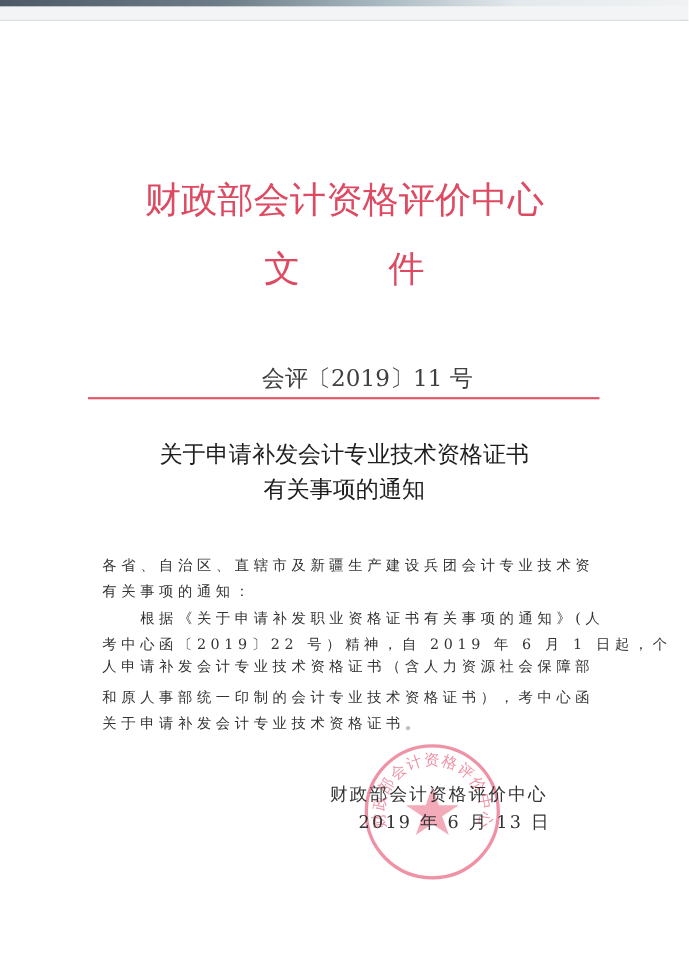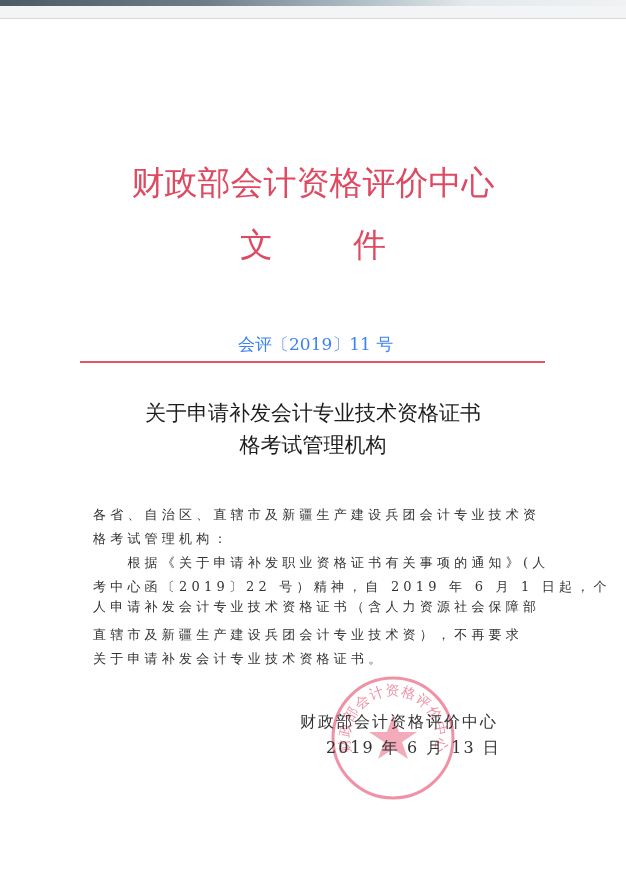--- a/index.html
+++ b/index.html
@@ -31,21 +31,21 @@
     position: absolute; left: 0; width: 626px; top: 225px;
     text-align: center; color: #dd4a62;
     font-family: "Liberation Serif", "DejaVu Serif", serif;
     font-size: 33px; line-height: 40px;
     word-spacing: 0;
   }
   .header-doc span { display: inline-block; }
   .header-doc .gap { width: 80px; }
   .doc-number {
     position: absolute; left: 238px; top: 334px;
-    font-size: 17px; color: #3b82f6; line-height: 20px;
+    font-size: 21px; color: #404040; line-height: 20px;
   }
   .red-rule {
     position: absolute; left: 80px; top: 361px; width: 465px; height: 2px;
     background: #e0576a;
   }
   .title {
     position: absolute; left: 0; width: 626px; text-align: center;
     font-size: 21px; color: #1e1e1e; line-height: 30px;
     font-family: "DejaVu Serif", "Liberation Serif", serif;
   }
@@ -74,28 +74,28 @@
 <div class="header-org">财政部会计资格评价中心</div>
 
 <div class="header-doc">
   <span>文</span><span class="gap"></span><span>件</span>
 </div>
 
 <div class="doc-number">会评〔2019〕11 号</div>
 <div class="red-rule"></div>
 
 <div class="title l1">关于申请补发会计专业技术资格证书</div>
-<div class="title l2">格考试管理机构</div>
+<div class="title l2">有关事项的通知</div>
 
 <div class="body-line" style="top:504px">各省、自治区、直辖市及新疆生产建设兵团会计专业技术资</div>
-<div class="body-line" style="top:528px">格考试管理机构：</div>
+<div class="body-line" style="top:528px">有关事项的通知：</div>
 <div class="body-line" style="top:552px">　　根据《关于申请补发职业资格证书有关事项的通知》(人</div>
 <div class="body-line" style="top:576px">考中心函〔2019〕22 号）精神，自 2019 年 6 月 1 日起，个</div>
 <div class="body-line" style="top:596px">人申请补发会计专业技术资格证书（含人力资源社会保障部</div>
-<div class="body-line" style="top:624px">直辖市及新疆生产建设兵团会计专业技术资），不再要求</div>
+<div class="body-line" style="top:624px">和原人事部统一印制的会计专业技术资格证书），考中心函</div>
 <div class="body-line" style="top:648px">关于申请补发会计专业技术资格证书。</div>
 
 <svg class="seal" viewBox="0 0 126 126">
   <defs>
     <path id="sealArc" d="M 22 80 A 44 44 0 1 1 104 80"></path>
   </defs>
   <circle cx="63" cy="63" r="60" fill="none" stroke="#ec7f95" stroke-width="3" opacity="0.85"></circle>
   <polygon points="63,40 69,57 87,57 72,67 78,84 63,74 48,84 54,67 39,57 57,57" fill="#ef8ea2" opacity="0.75"></polygon>
   <text font-size="14" fill="#ec7f95" opacity="0.85" font-family="DejaVu Serif, serif" letter-spacing="1">
     <textPath href="#sealArc" startOffset="50%" text-anchor="middle">财政部会计资格评价中心</textPath>

